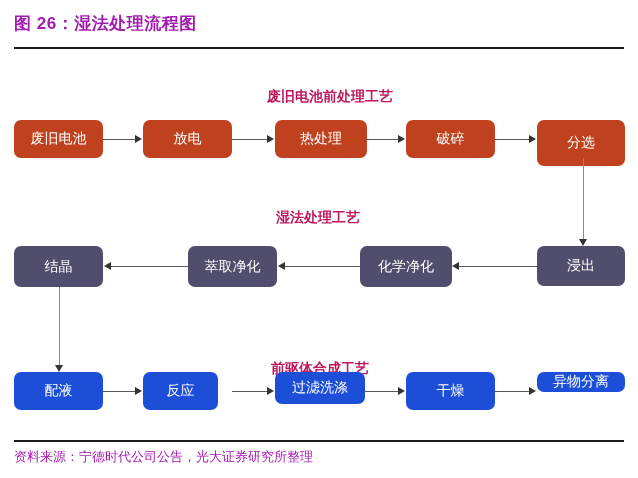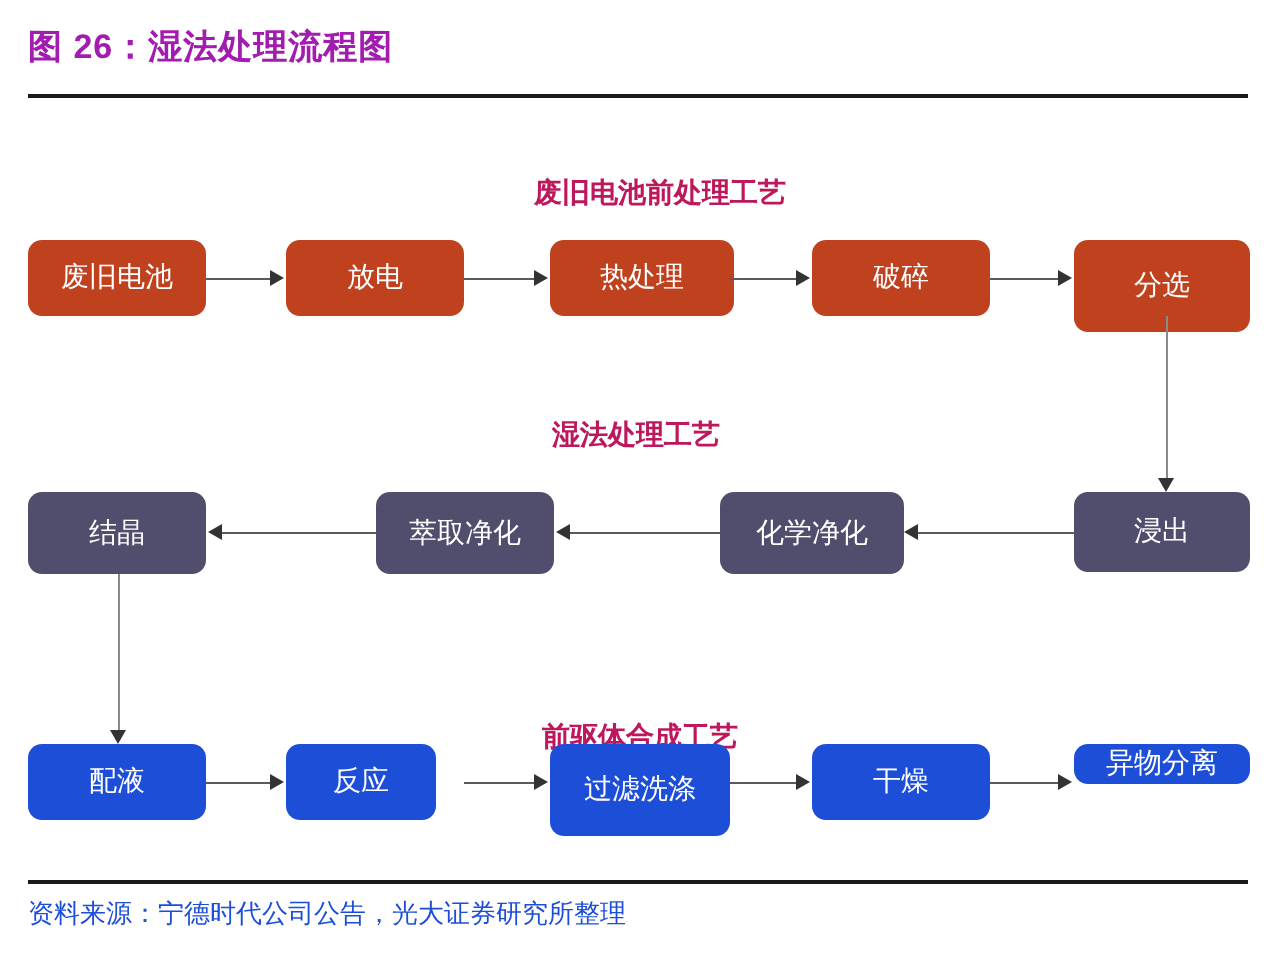--- a/index.html
+++ b/index.html
@@ -45,21 +45,21 @@
     top: 440px;
     width: 610px;
     height: 2px;
     background: #1a1a1a;
   }
   #source-note {
     position: absolute;
     left: 14px;
     top: 448px;
     font-size: 13px;
-    color: #1d4ed8;
+    color: #a21caf;
     white-space: nowrap;
   }
 
   
   .section-header {
     position: absolute;
     font-size: 14px;
     font-weight: bold;
     color: #be185d;
     white-space: nowrap;
@@ -160,21 +160,21 @@
   <div class="conn-line-h" style="left:459px; top:266px; width:78px;"></div>
   <div class="arrow-head arrow-left" style="left:452px; top:262px;"></div>
 
   <div class="conn-line-v" style="left:59px; top:287px; height:78px;"></div>
   <div class="arrow-head arrow-down" style="left:55px; top:365px;"></div>
 
   <div class="section-header" style="left:320px; top:341px;margin-top:19px;">前驱体合成工艺</div>
 
   <div class="node stage-prec" style="left:14px;  top:372px; width:89px; height:38px;">配液</div>
   <div class="node stage-prec" style="left:143px; top:372px; width:75px; height:38px;">反应</div>
-  <div class="node stage-prec" style="left:275px; top:372px; width:90px; height:46px;">过滤洗涤</div>
+  <div class="node stage-prec" style="left:275px; top:372px; width:90px; height:32px;">过滤洗涤</div>
   <div class="node stage-prec" style="left:406px; top:372px; width:89px; height:38px;">干燥</div>
   <div class="node stage-prec" style="left:537px; top:372px; width:88px; height:20px;">异物分离</div>
 
   <div class="conn-line-h" style="left:103px; top:391px; width:32px;"></div>
   <div class="arrow-head arrow-right" style="left:135px; top:387px;"></div>
 
   <div class="conn-line-h" style="left:232px; top:391px; width:35px;"></div>
   <div class="arrow-head arrow-right" style="left:267px; top:387px;"></div>
 
   <div class="conn-line-h" style="left:365px; top:391px; width:33px;"></div>

